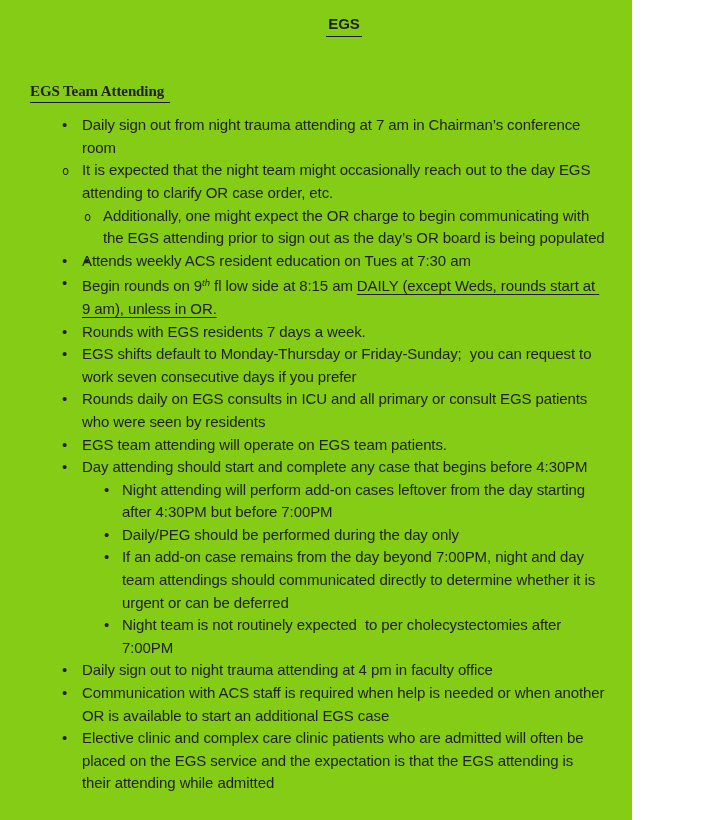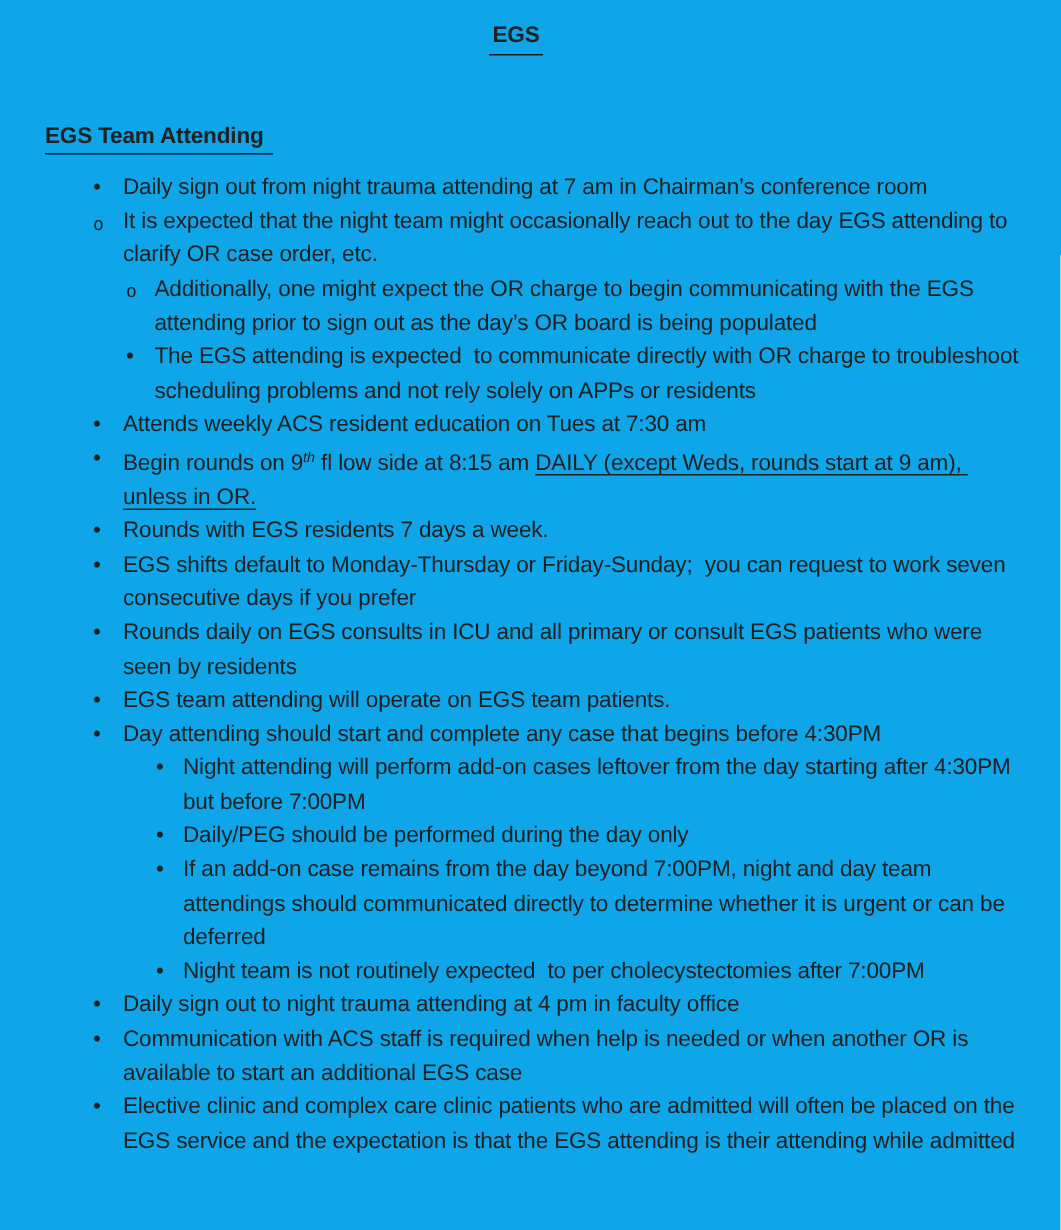--- a/index.html
+++ b/index.html
@@ -2,23 +2,23 @@
 <html><head>
 <meta charset="utf-8">
 <style>
   html, body {
     margin: 0;
     padding: 0;
     background: #ffffff;
   }
   .page {
     position: relative;
-    width: 707px;
+    width: 632px;
     height: 820px;
-    background: #0ea5e9;
+    background: #84cc16;
     overflow: hidden;
     font-family: "Liberation Sans", sans-serif;
     font-size: 15px;
     line-height: 22.6px;
     color: #212121;
     letter-spacing: -0.1px;
   }
   .title-row {
     margin-top: 13px;
     width: 688px;
@@ -31,20 +31,21 @@
     padding: 0 2px 0 2px;
   }
   .heading-row {
     margin: 43px 0 0 30px;
     font-weight: 700;
   }
   .heading-underline {
     display: inline-block;
     border-bottom: 1.6px solid #1a1a1a;
     padding-right: 6px;
+    font-family: Liberation Serif, serif;
   }
   .bullet-list {
     margin-top: 11px;
   }
   .li {
     position: relative;
     padding-right: 27px;
   }
   .li.level-1 { padding-left: 82px; }
   .li.level-2 { padding-left: 103px; }
@@ -86,21 +87,21 @@
   </div>
 
   <div class="heading-row">
     <span class="heading-underline">EGS Team Attending</span>
   </div>
 
   <div class="bullet-list">
       <div class="li level-1"><span class="marker disc">•</span><span class="li-text"><span>Daily sign out from night trauma attending at 7 am in Chairman’s conference room</span></span></div>
       <div class="li level-1"><span class="marker circle">o</span><span class="li-text"><span>It is expected that the night team might occasionally reach out to the day EGS attending to clarify OR case order, etc.</span></span></div>
       <div class="li level-2"><span class="marker circle">o</span><span class="li-text"><span>Additionally, one might expect the OR charge to begin communicating with the EGS attending prior to sign out as the day’s OR board is being populated</span></span></div>
-      <div class="li level-2"><span class="marker disc">•</span><span class="li-text"><span>The EGS attending is expected  to communicate directly with OR charge to troubleshoot scheduling problems and not rely solely on APPs or residents</span></span></div>
+      <div class="li level-2"><span class="marker disc">•</span></div>
       <div class="li level-1"><span class="marker disc">•</span><span class="li-text"><span>Attends weekly ACS resident education on Tues at 7:30 am</span></span></div>
       <div class="li level-1"><span class="marker disc">•</span><span class="li-text"><span>Begin rounds on 9</span><span class="sup">th</span><span> fl low side at 8:15 am </span><span class="uline">DAILY (except Weds, rounds start at 9 am), unless in OR.</span></span></div>
       <div class="li level-1"><span class="marker disc">•</span><span class="li-text"><span>Rounds with EGS residents 7 days a week.</span></span></div>
       <div class="li level-1"><span class="marker disc">•</span><span class="li-text"><span>EGS shifts default to Monday-Thursday or Friday-Sunday;  you can request to work seven consecutive days if you prefer</span></span></div>
       <div class="li level-1"><span class="marker disc">•</span><span class="li-text"><span>Rounds daily on EGS consults in ICU and all primary or consult EGS patients who were seen by residents</span></span></div>
       <div class="li level-1"><span class="marker disc">•</span><span class="li-text"><span>EGS team attending will operate on EGS team patients.</span></span></div>
       <div class="li level-1"><span class="marker disc">•</span><span class="li-text"><span>Day attending should start and complete any case that begins before 4:30PM</span></span></div>
       <div class="li level-3"><span class="marker disc">•</span><span class="li-text"><span>Night attending will perform add-on cases leftover from the day starting after 4:30PM but before 7:00PM</span></span></div>
       <div class="li level-3"><span class="marker disc">•</span><span class="li-text"><span>Daily/PEG should be performed during the day only</span></span></div>
       <div class="li level-3"><span class="marker disc">•</span><span class="li-text"><span>If an add-on case remains from the day beyond 7:00PM, night and day team attendings should communicated directly to determine whether it is urgent or can be deferred</span></span></div>

